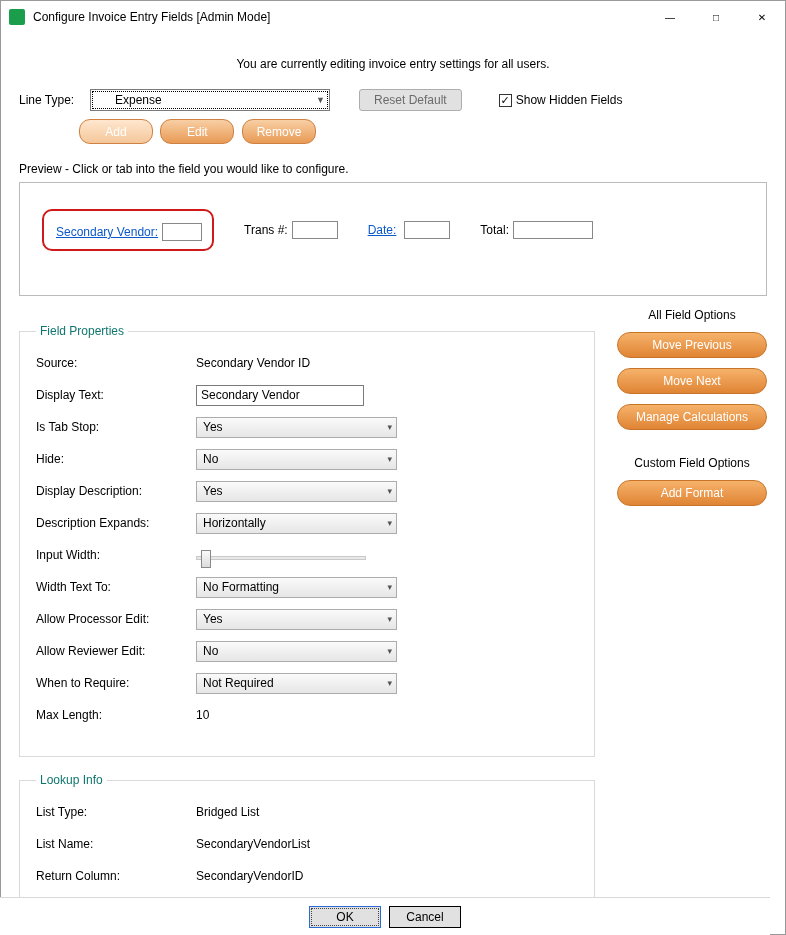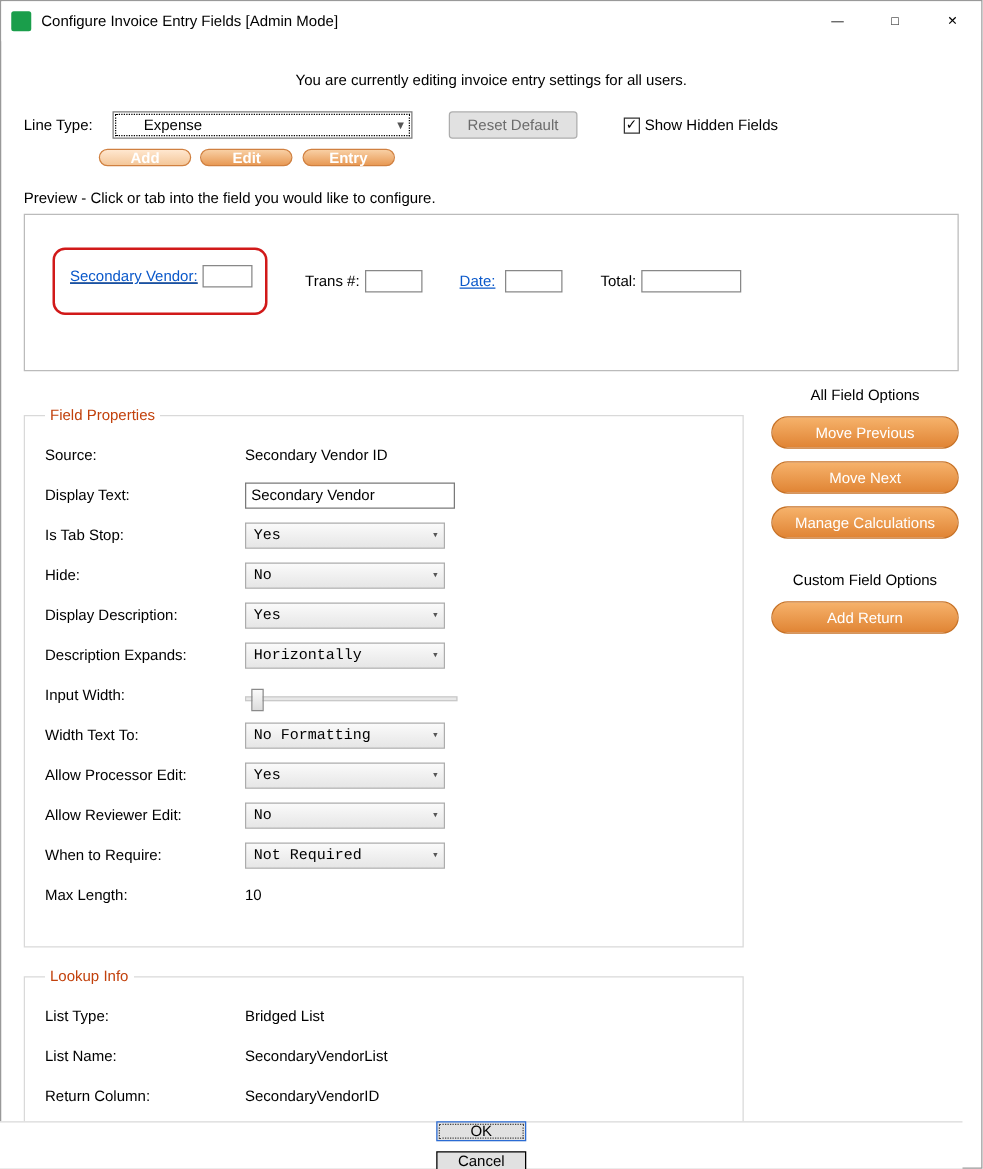--- a/index.html
+++ b/index.html
@@ -63,53 +63,53 @@
   }
   .checkbox { display: inline-flex; align-items: center; margin-left: 26px; }
   .checkbox .box {
     width: 13px; height: 13px; border: 1px solid #333; margin-right: 4px;
     display: flex; align-items: center; justify-content: center;
     font-size: 11px; line-height: 1;
   }
   .pillrow { margin-left: 60px; margin-top: 4px; margin-bottom: 12px;}
   .pill {
     display: inline-flex; align-items: center; justify-content: center;
-    min-width: 74px; height: 14px;
+    min-width: 74px; height: 25px;
     border-radius: 11px;
     background: linear-gradient(#f8cfa4, #e89a55);
     border: 1px solid #d08040;
     color: #fff;
-    font-weight: 700;
+    font-weight: 400;
     margin-right: 4px;
     padding: 0 14px;
   }
   .pill.light {
     background: linear-gradient(#ffe7cf, #f4c79a);
     color: #fff;
   }
   fieldset {
     border: 1px solid #d9d9d9;
     margin: 16px 0 0 0;
     padding: 14px 16px 20px 16px;
   }
-  fieldset legend { padding: 0 4px; color: #c2410c; }
+  fieldset legend { padding: 0 4px; color: #0f766e; }
   .preview-label { margin-top: 18px; }
   .preview-box {
     border: 1px solid #bbb;
     margin-top: 6px;
     padding: 26px 22px 44px 22px;
     display: flex;
     gap: 30px;
     align-items: center;
   }
   .selected-field {
     border: 2.5px solid #d11919;
     border-radius: 10px;
-    padding: 12px 10px 20px 12px;
-    display: flex; align-items: center; text-decoration: underline;
+    padding: 12px 10px 8px 12px;
+    display: flex; align-items: center;
   }
   .linklabel {
     color: #0a58ca;
     text-decoration: underline;
     margin-right: 4px;
   }
   .txtinput {
     border: 1px solid #888; height: 18px; background: #fff;
     display: inline-block;
   }
@@ -123,25 +123,25 @@
   .rightcol { width: 150px; text-align: center; }
 
   .proprow { display: flex; align-items: center; margin-bottom: 10px; min-height: 22px; }
   .proprow .plabel { width: 160px; }
   .proprow .pval { }
   .textbox {
     width: 168px; height: 21px; border: 1px solid #7a7a7a; background: #fff;
     padding-left: 4px; display: flex; align-items: center;
   }
   .dropdown {
-    width: 160px; height: 21px;
+    width: 201px; height: 21px;
     background: linear-gradient(#fafafa, #e6e6e6);
     border: 1px solid #acacac;
     padding: 0 4px 0 6px;
-    display: flex; align-items: center; justify-content: space-between; font-family: Liberation Mono, monospace;
+    display: flex; align-items: center; justify-content: space-between;
   }
   .dropdown .chev { font-size: 9px; color: #555; }
   .slider-track {
     width: 170px; height: 4px;
     background: #e8e8e8; border: 1px solid #c9c9c9;
     position: relative; margin-top: 6px;
   }
   .slider-thumb {
     position: absolute; left: 4px; top: -7px;
     width: 10px; height: 18px;
@@ -158,21 +158,20 @@
     color: #fff; font-weight: 500;
     margin-bottom: 10px;
   }
   .footer {
     position: absolute;
     bottom: 0; left: 0; right: 16px;
     height: 38px;
     border-top: 1px solid #d9d9d9;
     display: flex; align-items: center; justify-content: center; gap: 8px;
     background: #fff;
-    flex-direction: column;
   }
   .btn {
     min-width: 72px; height: 22px;
     border: 1px solid #000000;
     background: #e1e1e1;
     display: inline-flex; align-items: center; justify-content: center;
   }
   .btn.primary {
     border: 1px solid #2a6bd4;
     outline: 1px dotted #444; outline-offset: -3px;
@@ -202,21 +201,21 @@
     <div class="btn-flat">Reset Default</div>
     <label class="checkbox">
       <span class="box">✓</span>
       <span>Show Hidden Fields</span>
     </label>
   </div>
 
   <div class="pillrow">
     <span class="pill light">Add</span>
     <span class="pill">Edit</span>
-    <span class="pill">Entry</span>
+    <span class="pill">Remove</span>
   </div>
 
   <div class="preview-label">Preview - Click or tab into the field you would like to configure.</div>
   <div class="preview-box">
     <div class="selected-field">
       <span class="linklabel">Secondary Vendor:</span>
       <span class="txtinput small"></span>
     </div>
     <div class="preview-pair">
       <span>Trans #:</span>
@@ -332,21 +331,21 @@
       </fieldset>
     </div>
 
     <div class="rightcol">
       <div class="section-head">All Field Options</div>
       <div class="bigpill">Move Previous</div>
       <div class="bigpill">Move Next</div>
       <div class="bigpill">Manage Calculations</div>
 
       <div class="section-head" style="margin-top:26px">Custom Field Options</div>
-      <div class="bigpill">Add Return</div>
+      <div class="bigpill">Add Format</div>
     </div>
   </div>
 
 </div>
 
 <div class="footer">
   <div class="btn primary">OK</div>
   <div class="btn">Cancel</div>
 </div>
 

